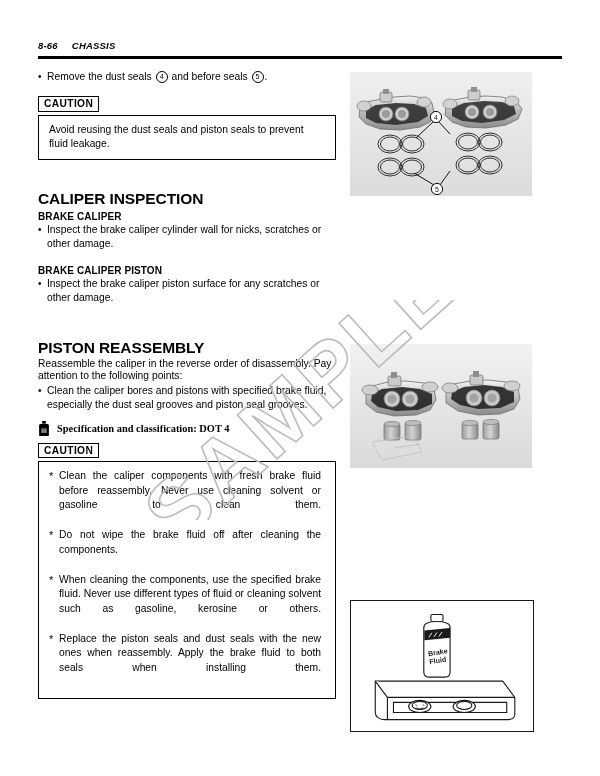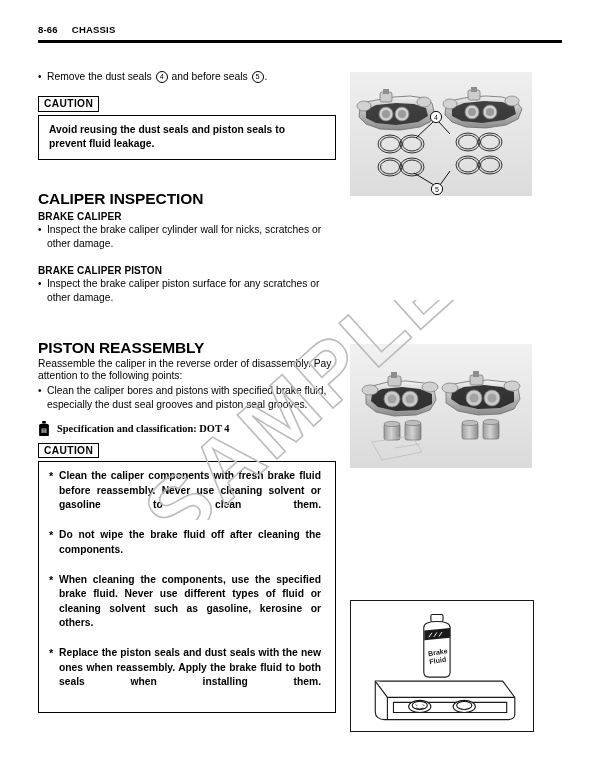--- a/index.html
+++ b/index.html
@@ -20,23 +20,24 @@
     position: absolute;
     inset: 0;
     width: 600px;
     height: 776px;
   }
 
   
   .page-header {
     position: absolute;
     left: 38px;
-    top: 24px;
+    top: 40px;
     width: 524px;
     height: 22px;
+    font-style: italic;
   }
   .hdr-line {
     display: flex;
     align-items: baseline;
     font-size: 9.5px;
     font-weight: bold;
     letter-spacing: 0.2px;
   }
   .hdr-page-num { margin-right: 14px; }
   .hdr-rule {
@@ -91,21 +92,21 @@
     font-weight: bold;
     letter-spacing: 0.4px;
     padding: 1px 5px 1.5px 5px;
     margin-top: 8px;
   }
   .caution-box {
     border: 1.3px solid #000;
     margin-top: 3px;
     padding: 7px 14px 7px 10px;
     font-size: 10.3px;
-    font-weight: bold;
+    font-weight: normal;
     line-height: 14.5px;
   }
   .caution-box p { margin: 0; }
 
   .star-item {
     display: flex;
     margin-bottom: 1px;
   }
   .star-mark {
     flex: 0 0 10px;

